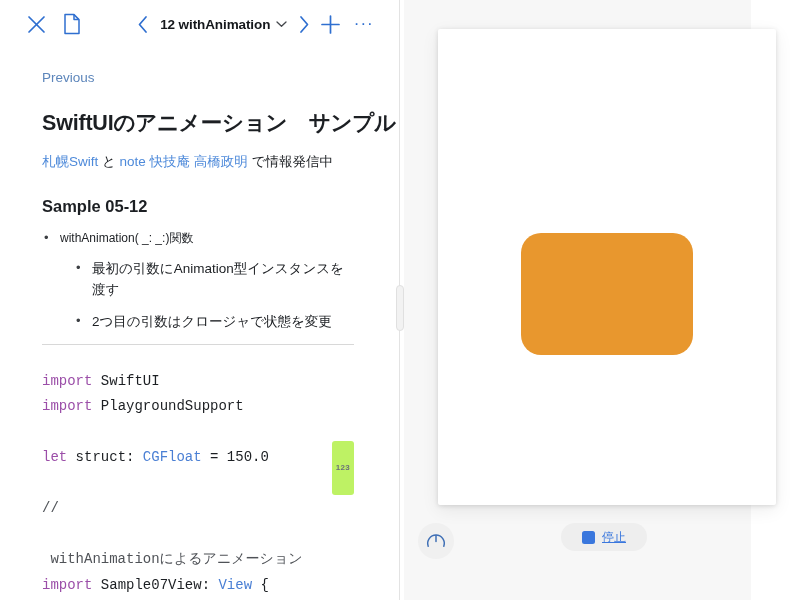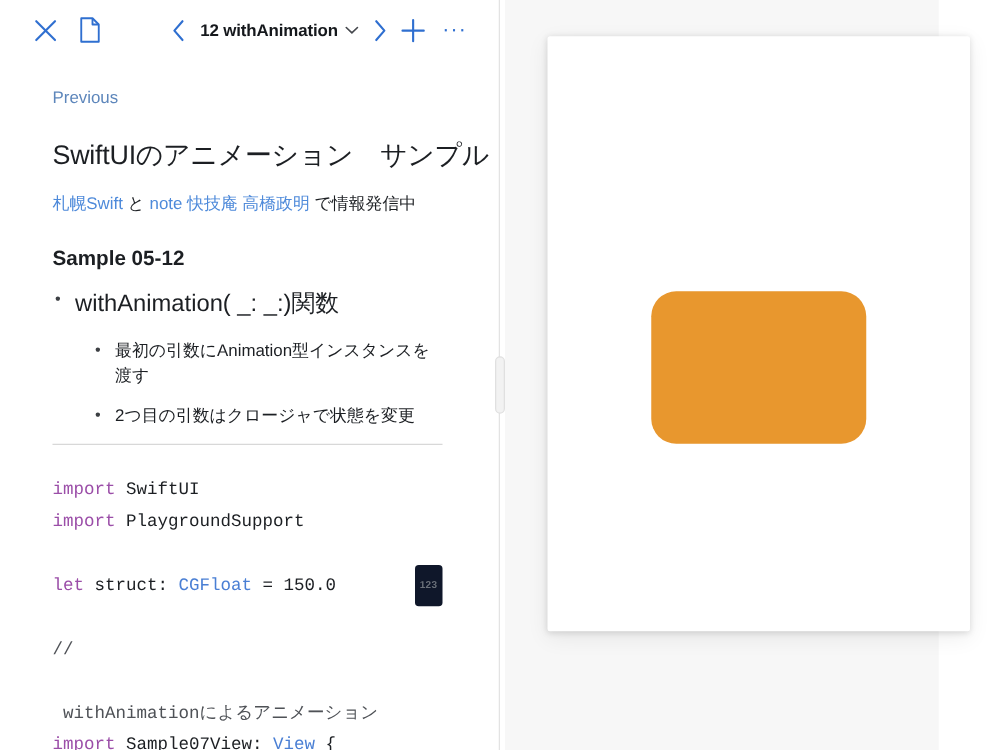--- a/index.html
+++ b/index.html
@@ -60,41 +60,41 @@
   #previous-link {
     display: inline-block;
     color: #5d86bb;
     font-size: 13.5px;
     margin-top: 22px;
     cursor: pointer;
     text-decoration: none;
   }
   #doc-h1 {
     font-size: 21.5px;
-    font-weight: normal;
+    font-weight: bold;
     color: #1c1f23;
     margin-top: 22px;
     letter-spacing: -0.2px;
   }
   #doc-subtitle {
     margin-top: 16px;
     font-size: 13.5px;
     color: #1c1f23;
   }
   #doc-subtitle .lk { color: #4e8ada; cursor: pointer; margin-top: 48px; }
   #doc-h2 {
     font-size: 16.5px;
     font-weight: bold;
     color: #1c1f23;
     margin-top: 26px;
   }
   ul.lv1 { list-style: none; margin-top: 13px; }
   ul.lv1 > li {
     position: relative;
-    font-size: 19px;
+    font-size: 12px;
     color: #1c1f23;
     padding-left: 18px;
     line-height: 1.5;
   }
   ul.lv1 > li::before {
     content: "•";
     position: absolute; left: 2px; top: -1px;
     color: #3c3f43; font-size: 13px;
   }
   ul.lv2 { list-style: none; margin-top: 12px; margin-left: 32px; }
@@ -127,27 +127,27 @@
     line-height: 1.82;
     color: #1c1f23;
     white-space: pre;
   }
   .kw { color: #9b4ea8; }
   .ty { color: #4a7fd4; }
   .cm { color: #4f5257; }
   #num-badge {
     position: absolute;
     right: 42px; top: 72px;
-    background: #0f172a;
+    background: #bef264;
     color: #6a7079;
     font-family: "Liberation Sans", sans-serif;
     font-size: 8px;
     font-weight: bold;
     border-radius: 3px;
-    padding: 9px 4px;
+    padding: 20px 4px;
     letter-spacing: 0.3px;
   }
 
   
   #splitter {
     position: relative;
     width: 8px; height: 600px;
     flex: 0 0 8px;
     background: #ffffff;
   }
@@ -339,15 +339,29 @@
   </div>
 
   <div id="right-pane">
 
     <div id="preview-card">
 
 
       <div id="shape-display"></div>
     </div>
 
+    <div id="run-controls">
+
+      <button id="gauge-btn">
+        <svg width="22" height="22" viewBox="0 0 22 22">
+          <path d="M3.2 16.2 A8.3 8.3 0 1 1 18.8 16.2" fill="none" stroke="#3f6fb5" stroke-width="1.5" stroke-linecap="round"></path>
+          <line x1="11" y1="5.6" x2="11" y2="11.4" stroke="#3f6fb5" stroke-width="1.5" stroke-linecap="round"></line>
+        </svg>
+      </button>
+
+      <button id="stop-btn">
+        <span id="stop-square"></span>
+        <span id="stop-label">停止</span>
+      </button>
+    </div>
   </div>
 
 </div>
 
 </body></html>

